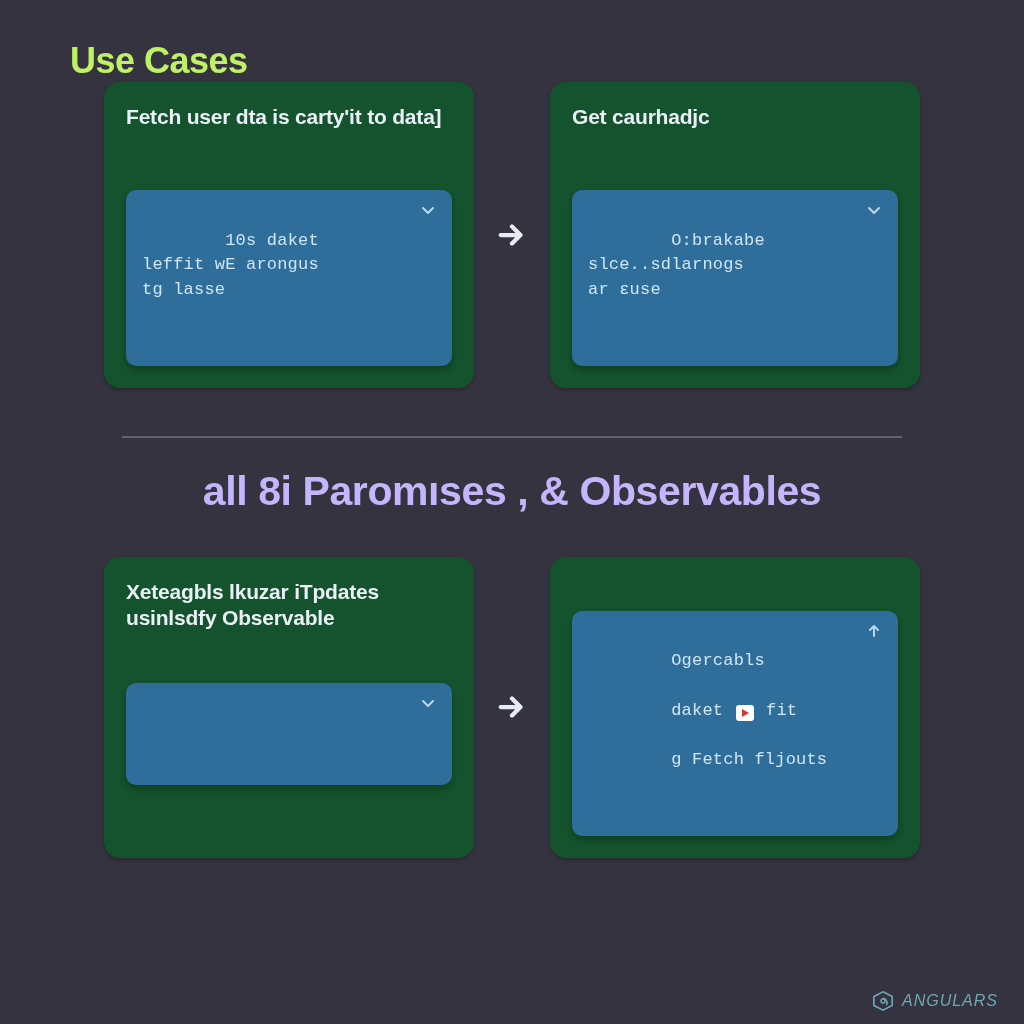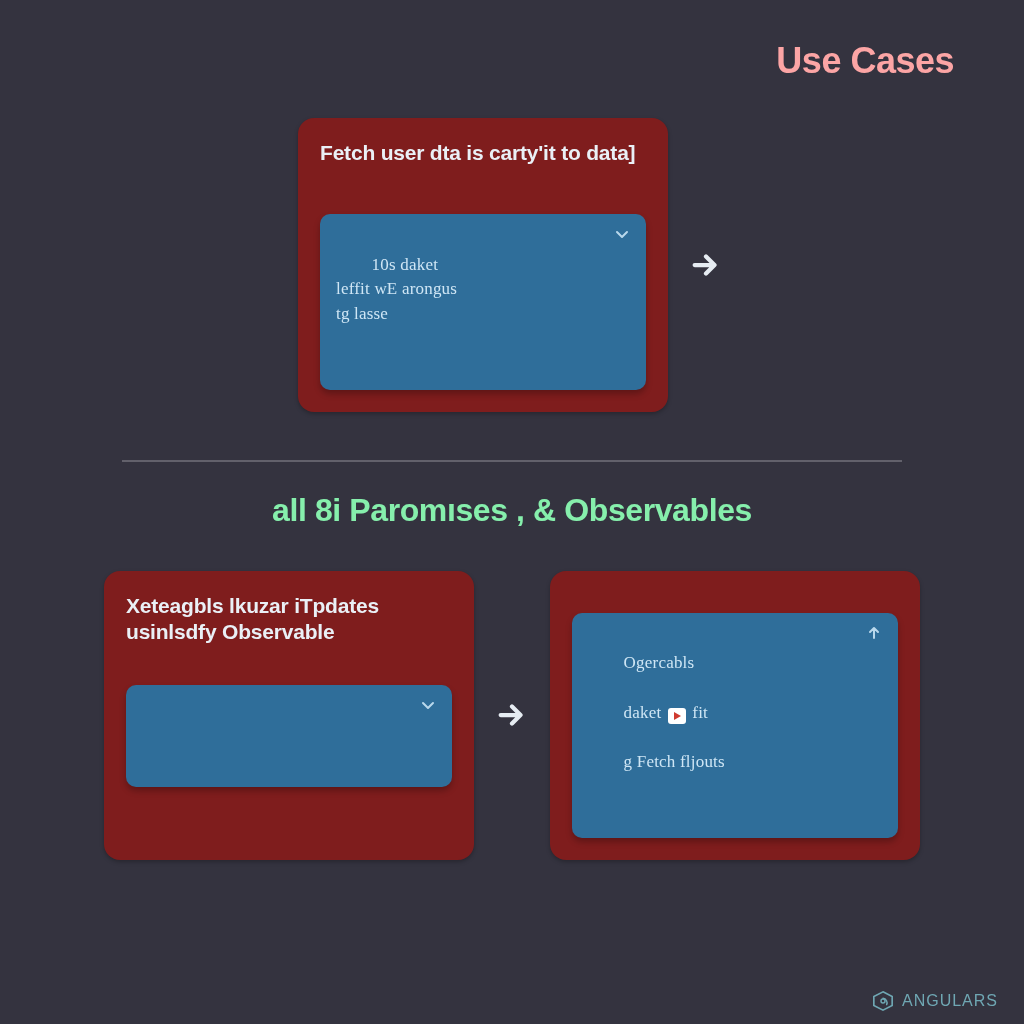--- a/index.html
+++ b/index.html
@@ -11,42 +11,41 @@
     color: #e6ecf2;
     overflow: hidden;
     position: relative;
   }
   .page {
     padding: 40px 70px 20px 70px;
   }
   .section-title {
     font-size: 36px;
     font-weight: 700;
-    text-align: right;
+    text-align: left;
     letter-spacing: -0.5px;
-    margin-bottom: 36px;
-    color: #fca5a5;
+    color: #bef264;
   }
   .sub-title {
-    font-size: 32px;
+    font-size: 41px;
     font-weight: 600;
     text-align: center;
     margin: 30px 0 42px 0;
-    color: #86efac;
+    color: #c4b5fd;
     letter-spacing: -0.4px;
   }
   .row {
     display: flex;
     align-items: stretch;
     justify-content: center;
     gap: 18px;
     margin-bottom: 30px;
   }
   .card {
-    background: #7f1d1d;
+    background: #14532d;
     border-radius: 16px;
     padding: 22px 22px 22px 22px;
     width: 370px;
     min-height: 230px;
     display: flex;
     flex-direction: column;
     box-shadow: 0 2px 4px rgba(0,0,0,0.25);
   }
   .card.tall { min-height: 258px; }
   .card-title {
@@ -56,28 +55,29 @@
     color: #eaf0f6;
     margin-bottom: 18px;
     min-height: 56px;
     letter-spacing: -0.2px;
   }
   .card-title.short { min-height: 30px; }
   .code-box {
     background: #2f6e9a;
     border-radius: 10px;
     padding: 14px 14px 14px 16px;
-    font-family: Liberation Serif, serif;
+    font-family: Liberation Mono, monospace;
     font-size: 17px;
     line-height: 1.45;
     color: #cfe6f5;
     position: relative;
     box-shadow: 0 4px 6px rgba(0,0,0,0.25);
     white-space: pre-wrap;
     letter-spacing: 0.2px;
+    margin-top: 12px;
   }
   .code-box .ctrl {
     position: absolute;
     top: 10px;
     right: 14px;
     width: 20px;
     height: 20px;
     display: flex;
     align-items: center;
     justify-content: center;
@@ -103,20 +103,21 @@
     position: absolute;
     right: 26px;
     bottom: 12px;
     display: flex;
     align-items: center;
     gap: 8px;
     color: #6fa7b3;
     font-size: 16px;
     letter-spacing: 1px;
     font-weight: 500;
+    font-style: italic;
   }
   .footer .logo {
     width: 22px; height: 22px;
     display:flex; align-items:center; justify-content:center;
   }
   .inline-play {
     display:inline-flex;
     width:18px; height:16px;
     background:#ffffff;
     border-radius:3px;
@@ -156,20 +157,34 @@
         </span>
       </div>
     </div>
 
     <div class="arrow-col">
       <svg width="34" height="34" viewBox="0 0 24 24">
           <path d="M4 12h13M12 6l6 6-6 6" fill="none" stroke="#e6ecf2" stroke-width="3" stroke-linecap="round" stroke-linejoin="round"></path>
         </svg>
     </div>
 
+    <div class="card">
+      <div class="card-title short">Get caurhadjc</div>
+      <div style="height:26px"></div>
+      <div class="code-box">
+        <span>O:brakabe
+slce..sdlarnogs
+ar ɛuse</span>
+        <span class="ctrl">
+          <svg width="16" height="16" viewBox="0 0 16 16">
+              <path d="M3 6l5 5 5-5" fill="none" stroke="currentColor" stroke-width="2" stroke-linecap="round" stroke-linejoin="round"></path>
+            </svg>
+        </span>
+      </div>
+    </div>
   </div>
 
   <hr class="divider">
 
   <h2 class="sub-title">all 8i Paromıses , &amp; Observables</h2>
 
   <div class="row">
     <div class="card tall">
       <div class="card-title">Xeteagbls lkuzar iTpdates usinlsdfy Observable</div>
       <div style="height:18px"></div>

